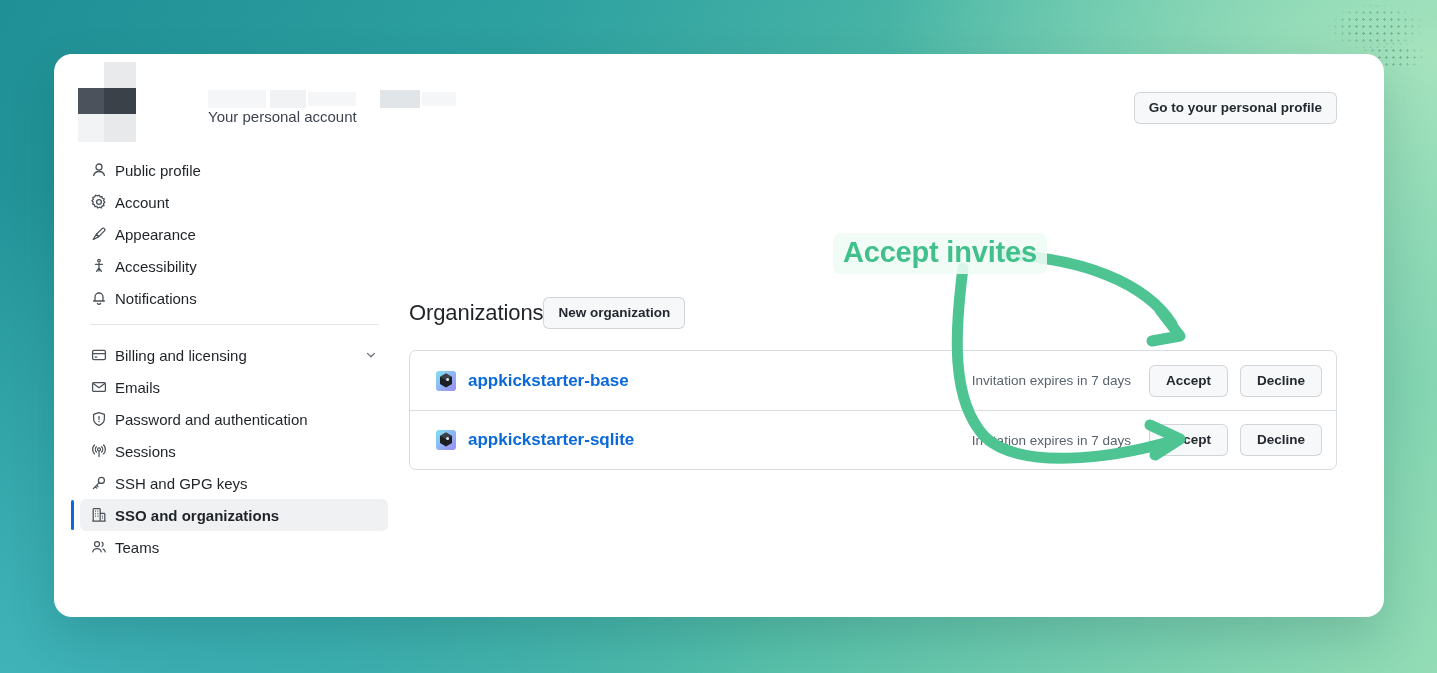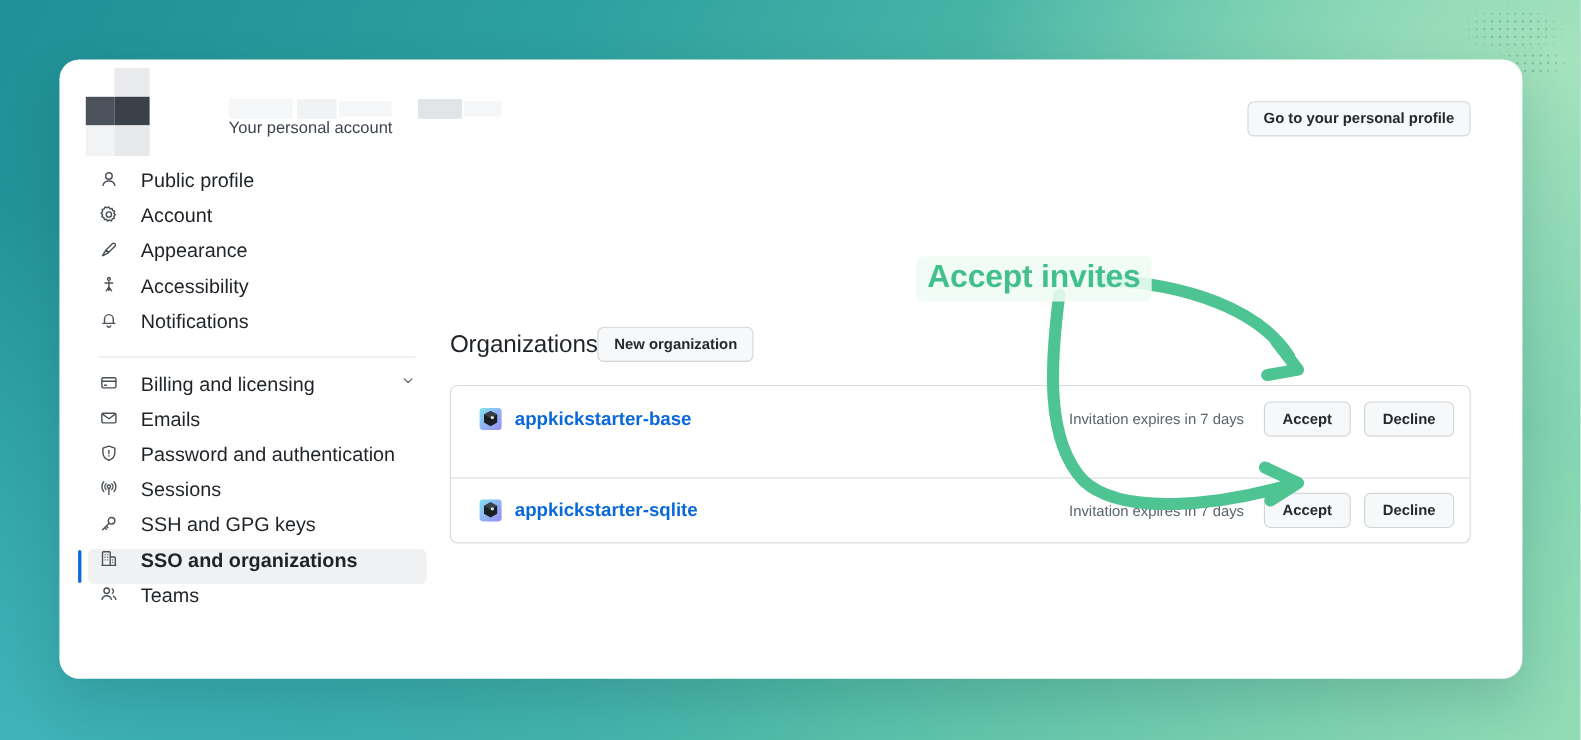--- a/index.html
+++ b/index.html
@@ -109,28 +109,28 @@
   
   .sidebar {
     position: absolute;
     left: 26px;
     top: 100px;
     width: 308px;
   }
   .nav-item {
     position: relative;
     display: flex;
-    align-items: flex-start;
-    gap: 20px;
+    align-items: center;
+    gap: 7px;
     height: 32px;
     padding: 0 10px;
     margin-bottom: 0px;
     border-radius: 6px;
     color: #1f2328;
-    font-size: 18px;
+    font-size: 15px;
     cursor: pointer;
     text-decoration: none;
   }
   .nav-item + .nav-item { margin-top: 0px; }
   .nav-item.active {
     background: #f0f1f3;
     font-weight: 700;
   }
   .nav-item.active::before {
     content: "";
@@ -193,21 +193,21 @@
     border-radius: 7px;
     overflow: hidden;
     background: #fff;
   }
   .org-row {
     display: flex;
     align-items: center;
     height: 59px;
     padding: 0 14px 0 26px;
   }
-  .org-row + .org-row { border-top: 1px solid #d9dee2; margin-top: 24px; }
+  .org-row + .org-row { border-top: 1px solid #d9dee2; }
   .org-left { display: flex; align-items: center; gap: 12px; }
   .org-avatar {
     width: 20px;
     height: 20px;
     border-radius: 3px;
     background: linear-gradient(135deg, #7fe3f0 0%, #8fb6f5 48%, #9b8cf2 100%);
     position: relative;
     flex: 0 0 20px;
     overflow: hidden;
   }

